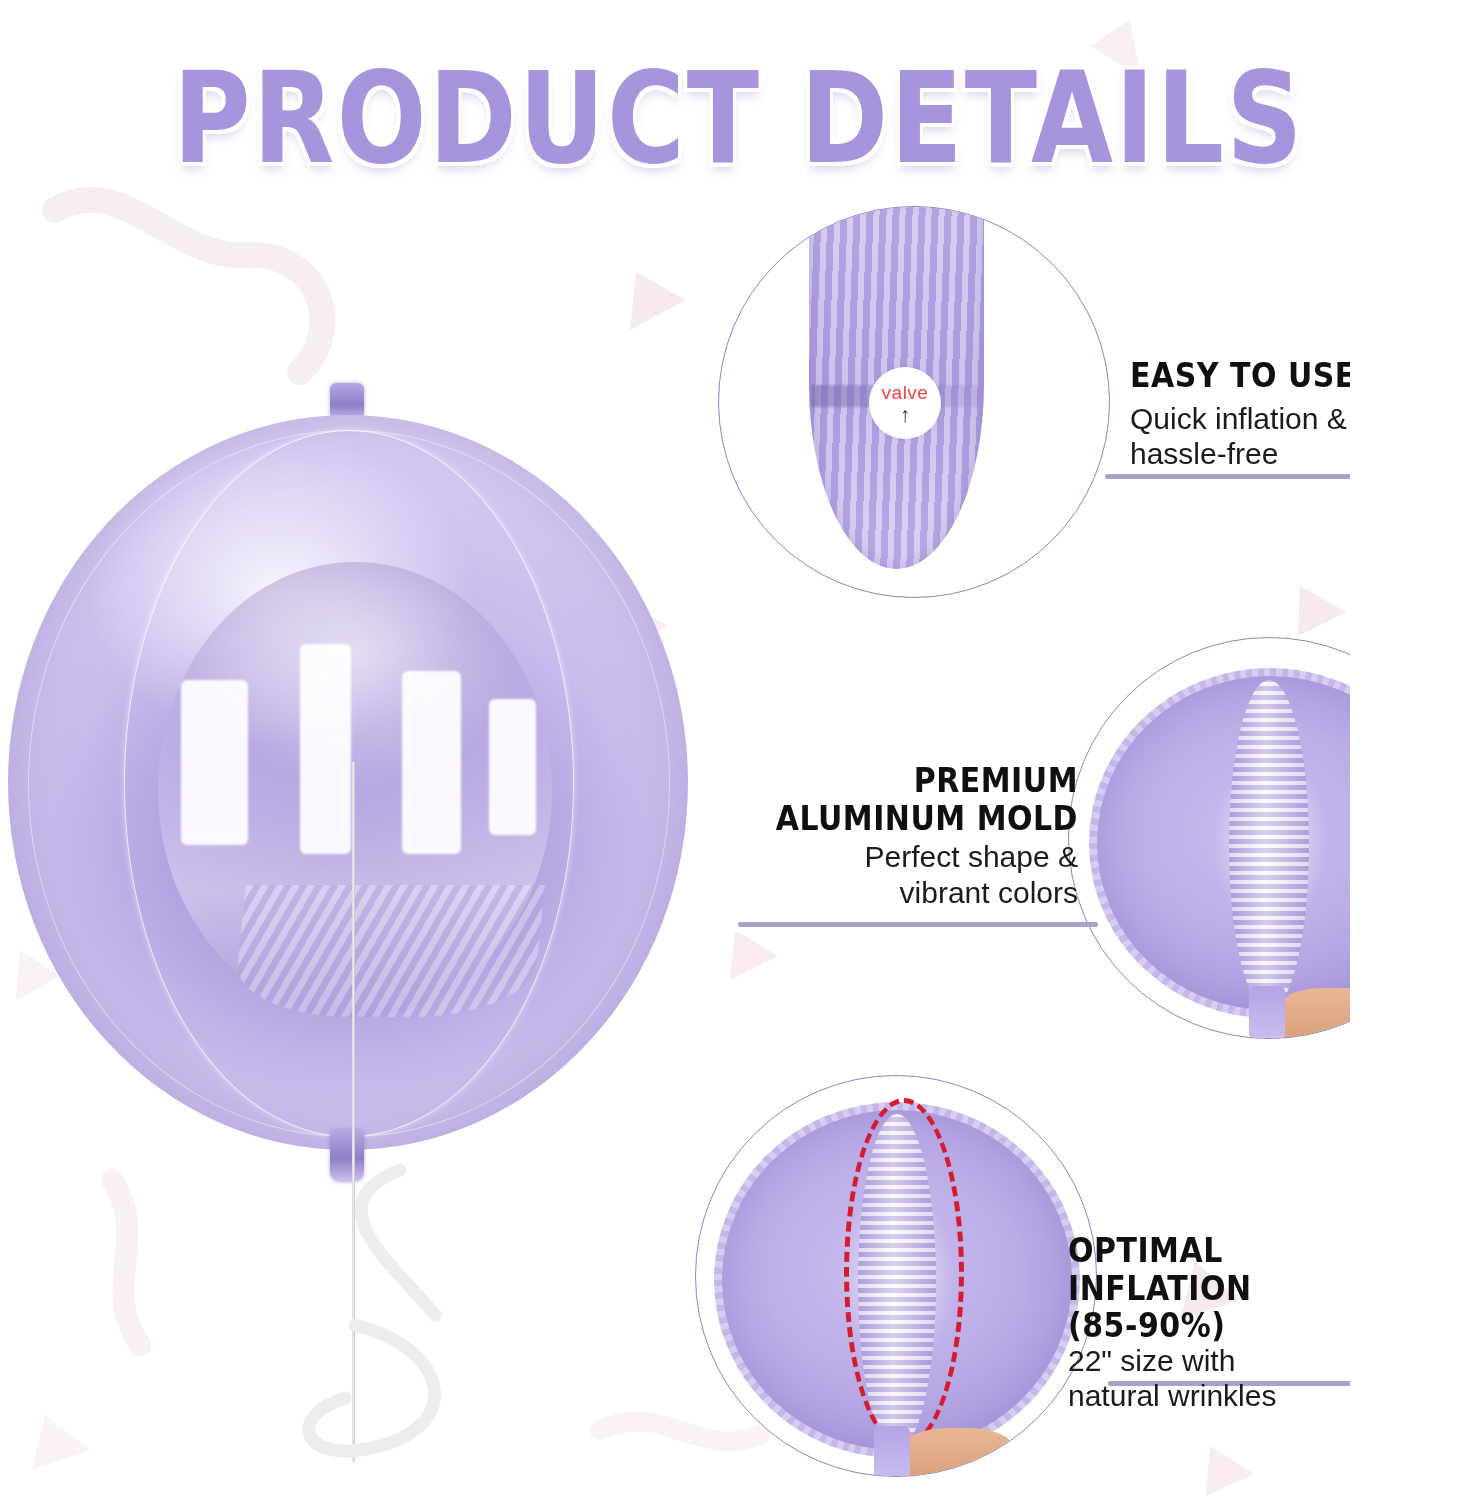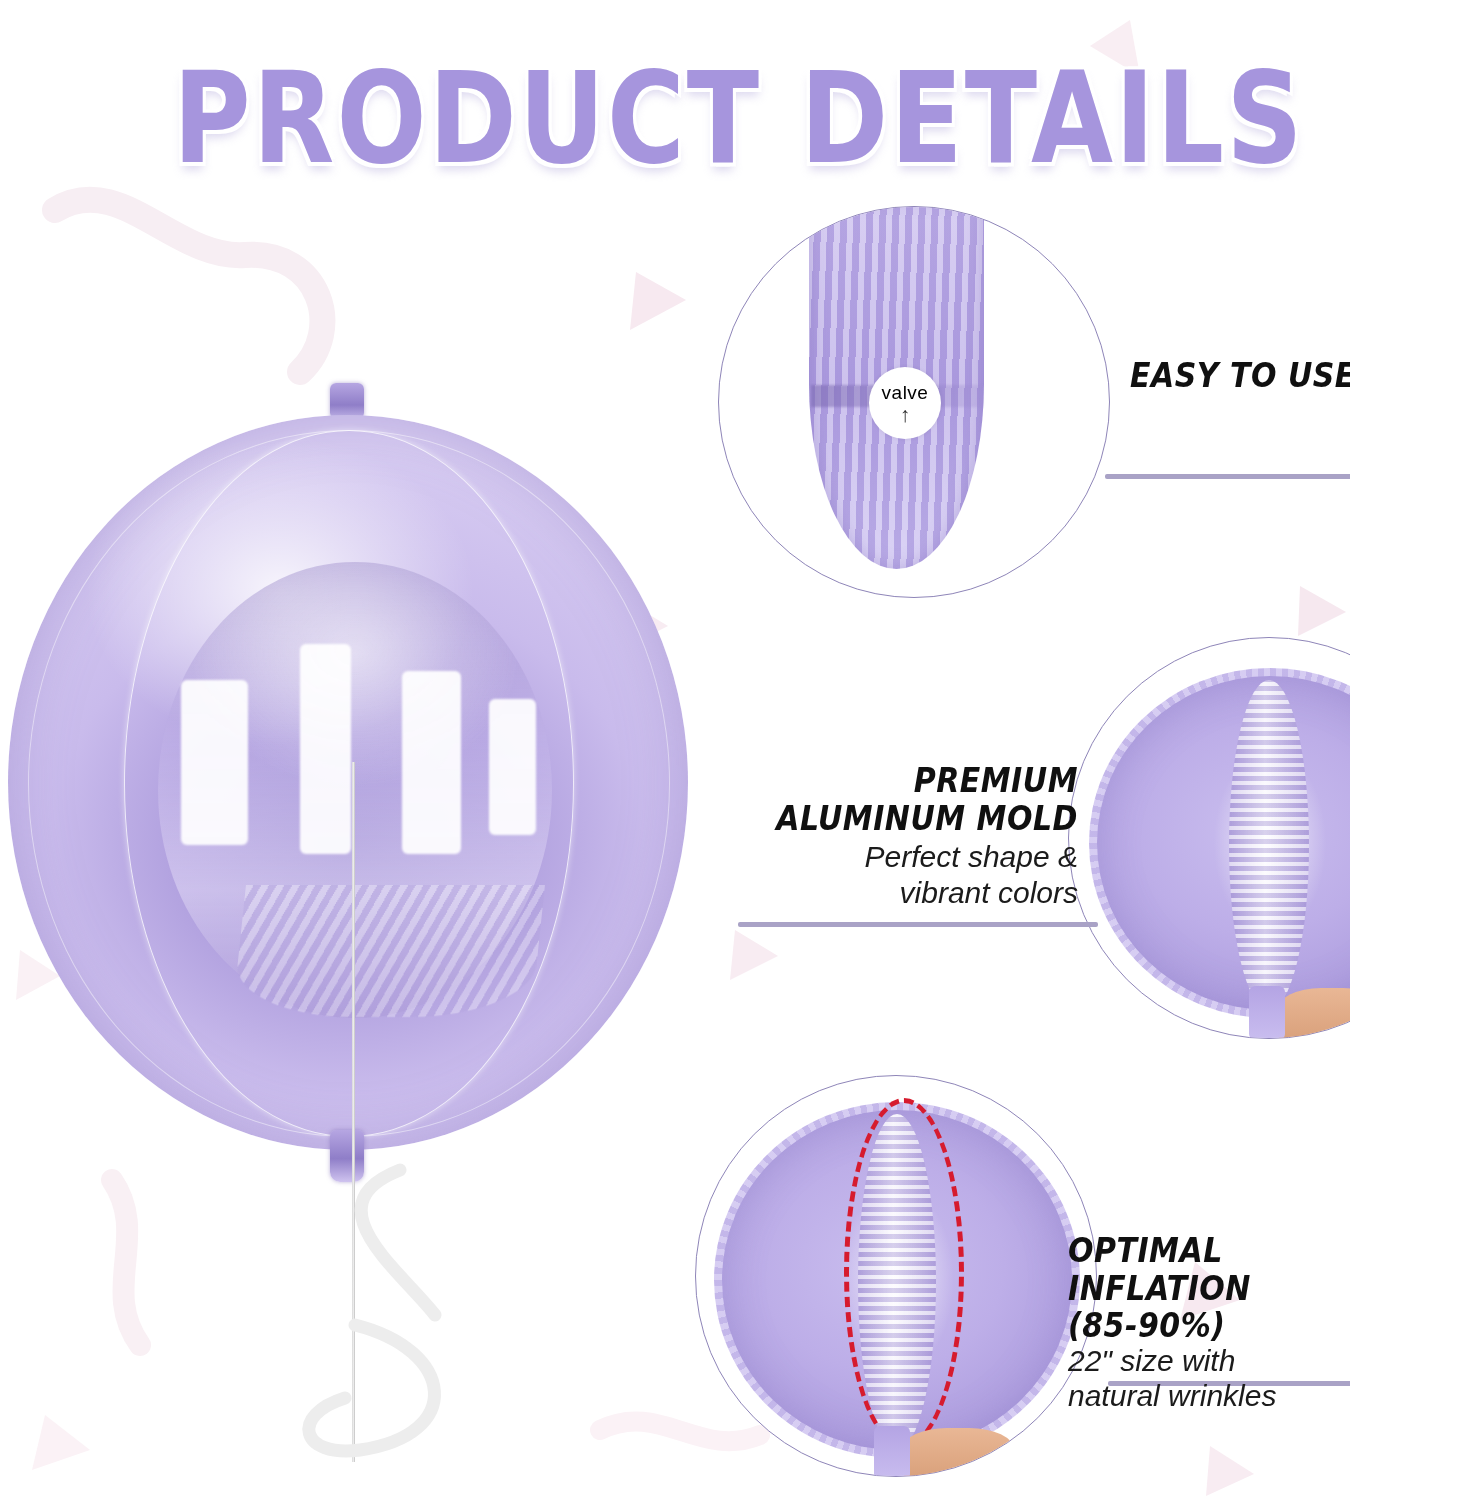--- a/index.html
+++ b/index.html
@@ -98,33 +98,33 @@
   }
   .dashed-ellipse{
      position:absolute;border:5px dashed #d61b2e;border-radius:50%;
   }
   .valve-badge{
      position:absolute;border-radius:50%;background:#fff;
      display:flex;flex-direction:column;align-items:center;justify-content:center;
      box-shadow:0 0 4px rgba(0,0,0,.08);
   }
   .valve-badge .vlabel{
-     font-size:19px;color:#000000;font-family:"Liberation Sans",sans-serif;letter-spacing:.5px;
+     font-size:19px;color:#ef4444;font-family:"Liberation Sans",sans-serif;letter-spacing:.5px;
   }
   .valve-badge .varrow{font-size:21px;color:#2b2b2b;line-height:.9;margin-top:2px;}
   .valve-neck{
      position:absolute;border-radius:10px 10px 50% 50%;
      background:
        repeating-linear-gradient(92deg, rgba(255,255,255,.35) 0 6px, rgba(150,130,205,.30) 6px 13px),
        linear-gradient(180deg,#c3b5ec 0%,#b2a2e4 50%,#c7bbf0 100%);
      box-shadow:inset 0 0 18px rgba(120,100,180,.35);
   }
 
   
-  .feature{position:absolute;font-style:italic;}
+  .feature{position:absolute;}
   .f-title{
      font-family:"DejaVu Sans","Liberation Sans",sans-serif;
      font-weight:bold;color:#101010;font-size:30px;line-height:1.12;
      letter-spacing:.5px;transform:scaleY(1.12);transform-origin:left top;
      white-space:pre-line;
   }
   .f-title.right{transform-origin:right top;}
   .f-sub{
      font-family:"Liberation Sans","DejaVu Sans",sans-serif;
      color:#1b1b1b;font-size:30px;line-height:1.18;margin-top:10px;white-space:pre-line;
@@ -181,20 +181,22 @@
     <div class="valve-neck" style="left:90px;top:-8px;width:175px;height:370px;"></div>
     <div style="position:absolute;left:92px;top:178px;width:172px;height:22px;background:linear-gradient(90deg,rgba(120,102,175,.55),rgba(160,142,210,.25));filter:blur(1px);"></div>
     <div class="valve-badge" style="left:150px;top:160px;width:72px;height:72px;">
       <span class="vlabel">valve</span>
       <span class="varrow">↑</span>
     </div>
   </div>
   <div class="divider" style="left:1105px;top:474px;width:345px;"></div>
   <div class="feature" style="left:1130px;top:357px;width:330px;text-align:left;">
     <div class="f-title">EASY TO USE</div>
+    <div class="f-sub">Quick inflation &amp;
+hassle-free</div>
   </div>
 
   <div class="detail-circle" style="left:1068px;top:637px;width:400px;height:400px;">
     <div class="foil-edge" style="left:20px;top:30px;width:362px;height:350px;"></div>
     <div class="bal-foil" style="left:28px;top:38px;width:346px;height:334px;"></div>
     <div class="seam" style="left:160px;top:42px;width:80px;height:330px;"></div>
     <div class="hand" style="left:208px;top:350px;width:110px;height:56px;"></div>
     <div style="position:absolute;left:180px;top:348px;width:36px;height:54px;border-radius:6px;background:linear-gradient(180deg,#b4a4e4,#c9bdef);"></div>
   </div>
   <div class="divider" style="left:738px;top:922px;width:360px;"></div>

